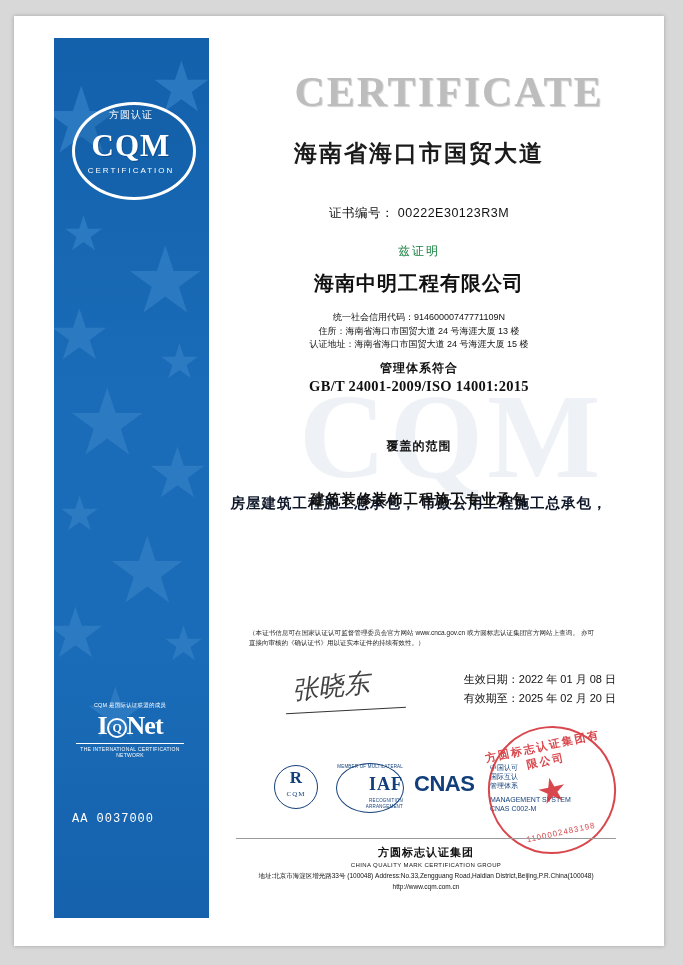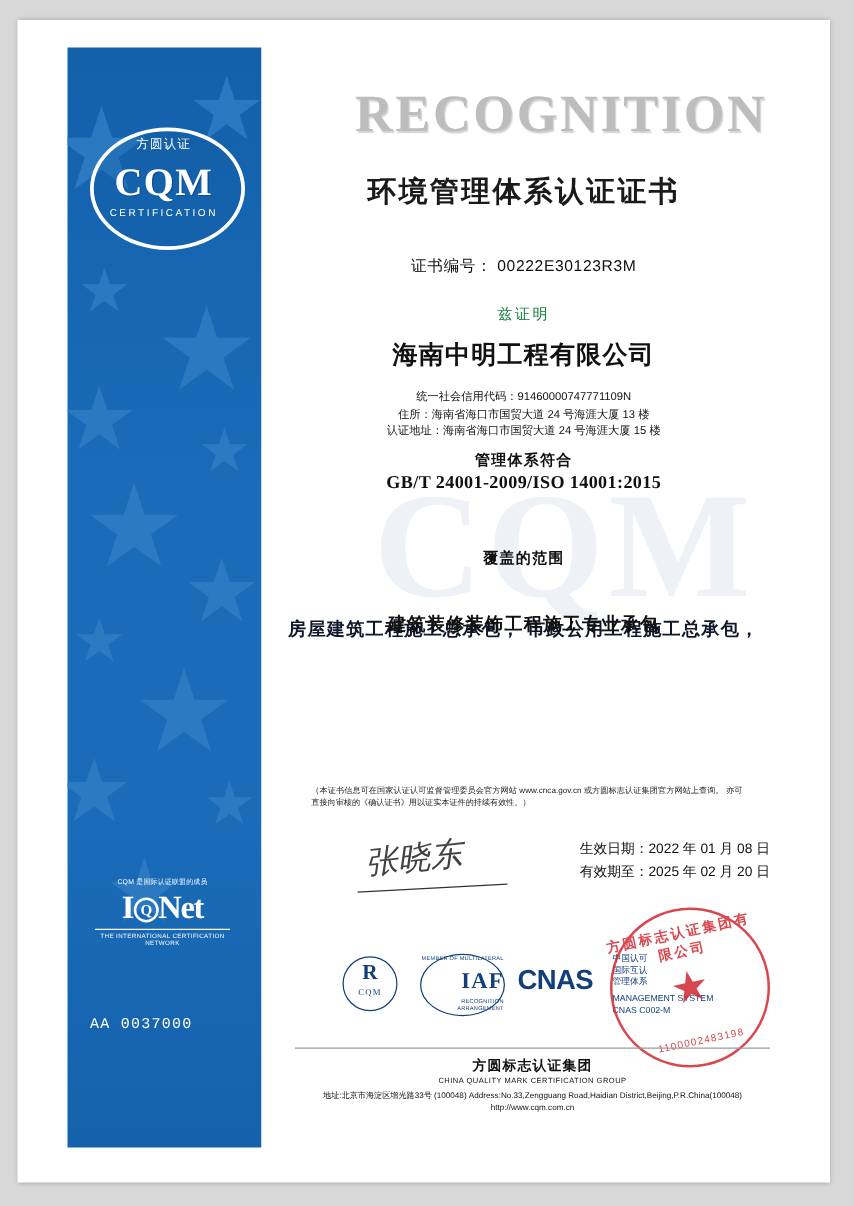--- a/index.html
+++ b/index.html
@@ -376,22 +376,22 @@
         </div>
         <div class="iqnet-rule"></div>
         <div class="iqnet-bottom">THE INTERNATIONAL CERTIFICATION NETWORK</div>
       </div>
 
       <div class="cqm-serial" style="left:18px;">AA 0037000</div>
     </div>
 
     <div class="content">
       <div class="watermark">CQM</div>
-      <div class="cert-word">RECOGNITION</div>
-      <div class="title-cn">环境管理体系认证证书</div>
+      <div class="cert-word">CERTIFICATE</div>
+      <div class="title-cn">海南省海口市国贸大道</div>
 
       <div class="row-center cert-no">证书编号： 00222E30123R3M</div>
       <div class="row-center hereby">兹证明</div>
       <div class="row-center company">海南中明工程有限公司</div>
       <div class="row-center reg-code">统一社会信用代码：91460000747771109N</div>
       <div class="row-center addr1">住所：海南省海口市国贸大道 24 号海涯大厦 13 楼</div>
       <div class="row-center addr2">认证地址：海南省海口市国贸大道 24 号海涯大厦 15 楼</div>
 
       <div class="row-center conform-label">管理体系符合</div>
       <div class="row-center standard">GB/T 24001-2009/ISO 14001:2015</div>

